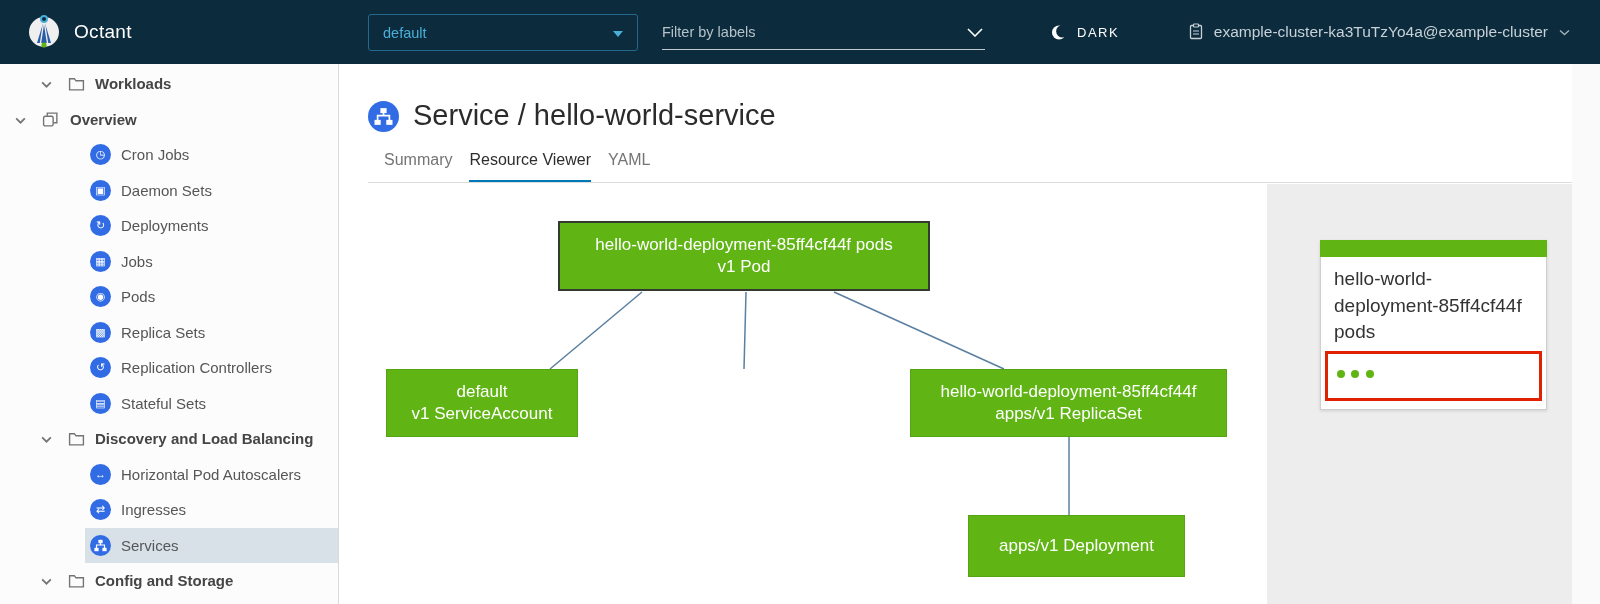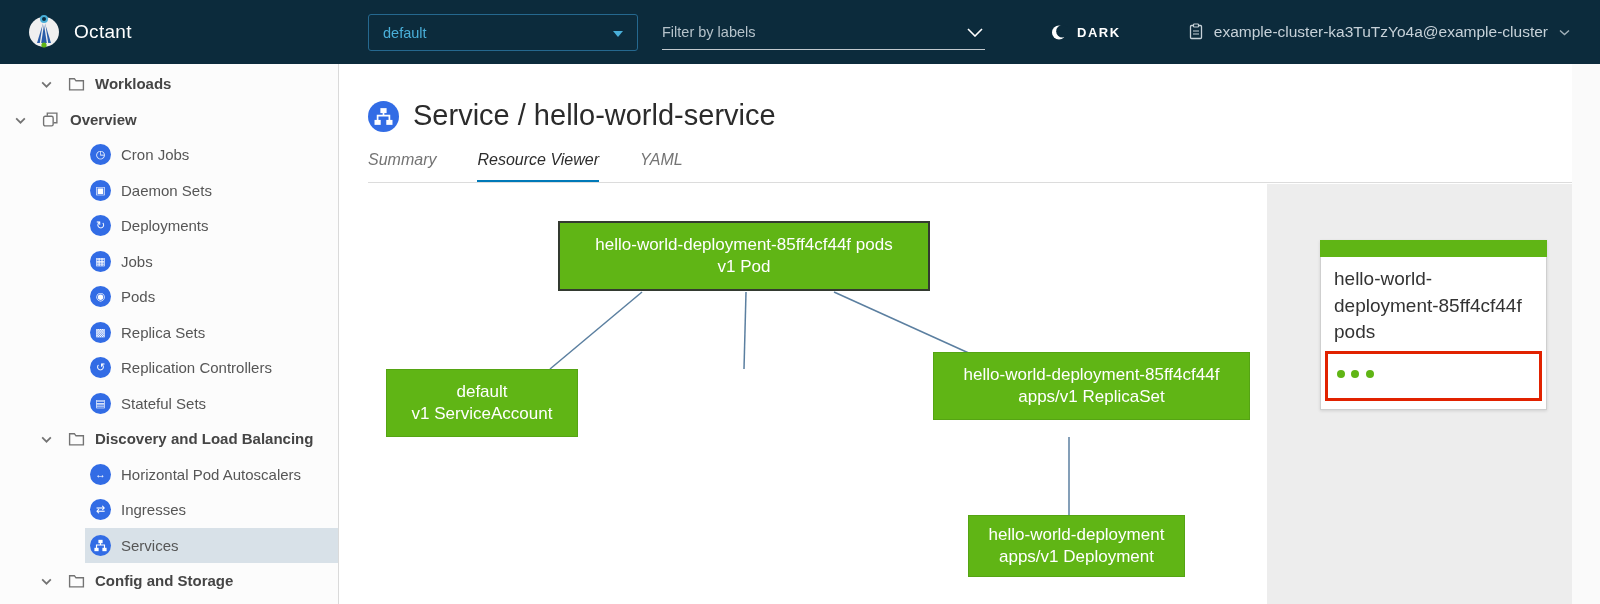--- a/index.html
+++ b/index.html
@@ -18,21 +18,21 @@
                padding:0 14px; color:#49afd9; font-size:14.5px; cursor:pointer; }
   .ns-caret { position:absolute; right:14px; top:16px; width:0; height:0;
               border-left:5px solid transparent; border-right:5px solid transparent;
               border-top:6px solid #49afd9; }
   .filter-box { position:absolute; left:662px; top:14px; width:323px; height:36px;
                 border-bottom:1px solid rgba(255,255,255,.75); display:flex; align-items:center;
                 color:#b5c2ca; font-size:14.5px; }
   .filter-box svg { position:absolute; right:2px; top:14px; }
   .theme-toggle { position:absolute; left:1051px; top:0; height:64px; display:flex;
                   align-items:center; gap:9px; color:#ffffff; cursor:pointer; }
-  .theme-toggle .label { font-size:13px; font-weight:bold; letter-spacing:1.5px; }
+  .theme-toggle .label { font-size:13px; font-weight:normal; letter-spacing:1.5px; }
   .context-sel { position:absolute; right:30px; top:0; height:64px; display:flex;
                  align-items:center; gap:9px; color:#c6d1d8; font-size:15.5px; cursor:pointer; }
   .ctx-chevron { margin-left:2px; opacity:.8; }
 
   
   .sidebar { position:absolute; left:0; top:64px; width:339px; height:540px;
              background:#fcfcfc; border-right:1px solid #dadada; padding-top:2px; }
   .nav-row { position:relative; height:35.5px; display:flex; align-items:center;
              font-size:15px; color:#565656; cursor:pointer; }
   .nav-row.group { font-weight:bold; color:#454545; }
@@ -43,36 +43,36 @@
   .lvl1 .tree-ico { position:absolute; left:68px; top:11px; }
   .lvl0 .lab { padding-left:70px; } .lvl1 .lab { padding-left:95px; }
   .badge { position:absolute; left:90px; top:7px; width:21px; height:21px; border-radius:50%;
            background:#326ce5; color:#fff; font-size:11px; line-height:21px; text-align:center; }
   .badge-svg { position:absolute; left:90px; top:7px; }
   .lvl2 .lab { padding-left:121px; }
 
   
   .page-title { position:absolute; left:368px; top:99px; display:flex; align-items:flex-end; gap:14px; }
   .page-title .ttl { font-size:29px; font-weight:300; color:#2b2b2b; }
-  .tabs { position:absolute; left:368px; top:151px; display:flex; gap:41px;font-style:italic; }
+  .tabs { position:absolute; left:384px; top:151px; display:flex; gap:17px; }
   .tab { font-size:16px; color:#747474; padding-bottom:11px; cursor:pointer; }
   .tab.active { color:#2d2d2d; border-bottom:3px solid #0079b8; }
   .tab-divider { position:absolute; left:368px; top:182px; width:1204px; height:1px; background:#dcdcdc; }
 
   
   .graph { position:absolute; left:340px; top:184px; width:927px; height:420px; background:#fff; }
   .edges { position:absolute; left:0; top:0; }
   .node { position:absolute; background:#60b515; border:1px solid #55a413; color:#fff;
           display:flex; flex-direction:column; justify-content:center; align-items:center;
           text-align:center; font-size:17px; line-height:1.32; cursor:pointer; }
   .node.selected { border:2px solid #333a30; }
   .node-pod { left:218px; top:37px;  width:372px; height:70px; }
   .node-sa  { left:46px;  top:185px; width:192px; height:68px; }
   .node-svc { left:308px; top:185px; width:192px; height:68px; }
-  .node-rs  { left:570px; top:168px; width:317px; height:68px;margin-left:23px; }
+  .node-rs  { left:570px; top:185px; width:317px; height:68px; }
   .node-dep { left:628px; top:331px; width:217px; height:62px; }
 
   
   .panel { position:absolute; left:1267px; top:184px; width:305px; height:420px; background:#ededed; }
   .right-strip { position:absolute; left:1572px; top:64px; width:28px; height:540px; background:#fafafa; }
   .detail-card { position:absolute; left:53px; top:56px; width:227px; height:170px; background:#fff;
                  border:1px solid #cfcfcf; box-shadow:0 1px 3px rgba(0,0,0,.12); }
   .card-strip { height:17px; background:#60b515; margin:-1px -1px 0 -1px; }
   .card-title { padding:9px 13px 0 13px; font-size:19px; line-height:1.4; color:#333;
                 word-wrap:break-word; }
@@ -261,21 +261,20 @@
     </div>
     <div class="node node-sa">
       <div>default</div>
       <div>v1 ServiceAccount</div>
     </div>
     <div class="node node-rs">
       <div>hello-world-deployment-85ff4cf44f</div>
       <div>apps/v1 ReplicaSet</div>
     </div>
     <div class="node node-dep">
-      <div>hello-world-deployment</div>
       <div>apps/v1 Deployment</div>
     </div>
   </div>
 
   <div class="panel">
     <div class="detail-card">
       <div class="card-strip"></div>
       <div class="card-title">hello-world-deployment-85ff4cf44f pods</div>
       <div class="card-selection">
         <span class="dot"></span>

